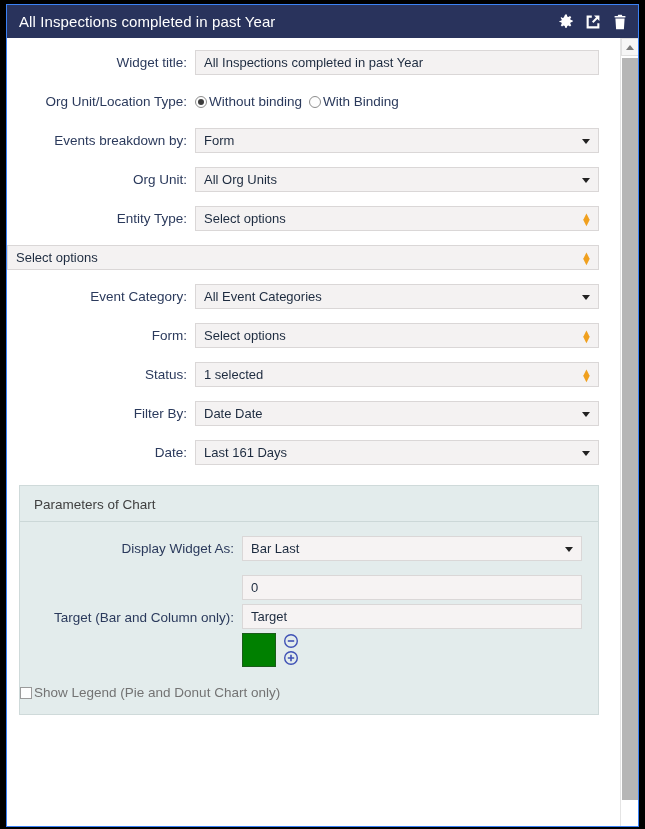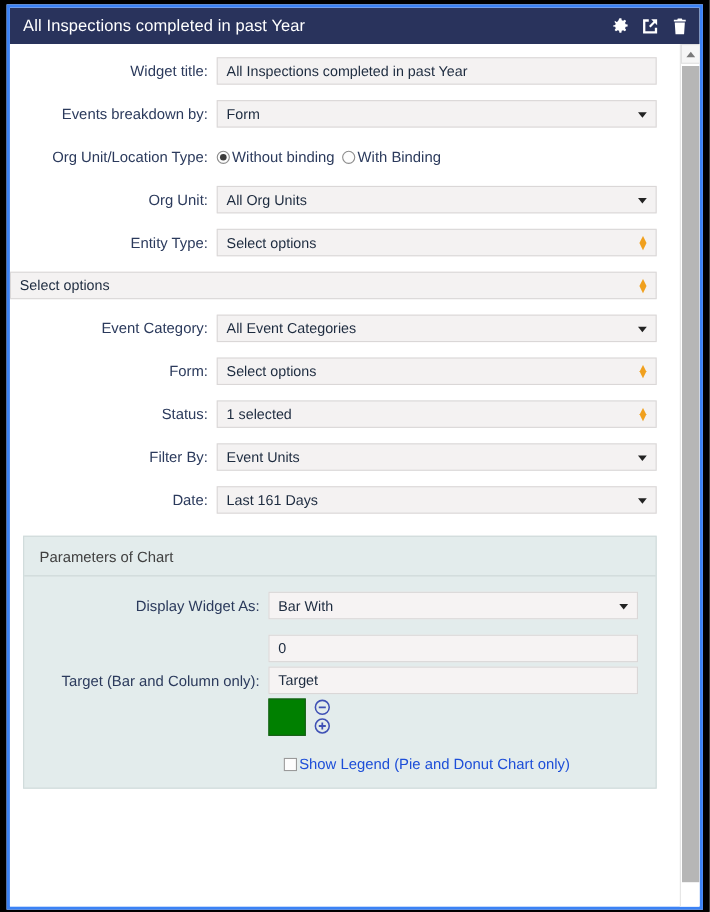--- a/index.html
+++ b/index.html
@@ -11,21 +11,21 @@
     width: 645px; height: 829px;
     font-family: "Liberation Sans", sans-serif;
     overflow: hidden;
   }
 
   .widget {
     position: absolute;
     left: 6px; top: 4px;
     width: 633px; height: 823px;
     background: #ffffff;
-    border: 3px solid #3b82f6;
+    border: 1px solid #3b82f6;
     overflow: hidden;
   }
 
   
   .titlebar {
     height: 33px;
     background: #29335c;
     display: flex;
     align-items: center;
     padding: 0 10px 0 12px;
@@ -195,23 +195,22 @@
     display: block;
     cursor: pointer;
   }
   .pm circle { fill: none; stroke: #3f51b5; stroke-width: 1.4; }
   .pm path { stroke: #3f51b5; stroke-width: 1.6; }
 
   .legend-row {
     display: flex;
     align-items: center;
     margin-top: 18px;
-    padding-left: 236px;
     font-size: 13.5px;
-    color: #1d4ed8;
+    color: #737373;
   }
   .cbox {
     width: 12px; height: 12px;
     border: 1px solid #9a9a9a;
     background: #fdfdfd;
     margin-right: 2px;
     flex: none;
     cursor: pointer;
   }
 
@@ -274,46 +273,46 @@
     <div class="content">
 
       <div class="row">
         <div class="lbl">Widget title:</div>
         <div class="fld">
           <div class="input">All Inspections completed in past Year</div>
         </div>
       </div>
 
       <div class="row">
-        <div class="lbl">Events breakdown by:</div>
-        <div class="fld">
-          <div class="select">
-            <span>Form</span>
-            <span class="caret"></span>
-          </div>
-        </div>
-      </div>
-
-      <div class="row">
         <div class="lbl">Org Unit/Location Type:</div>
         <div class="fld">
           <div class="radio-row">
             <label class="radio-opt">
               <span class="radio on"></span>
               <span>Without binding</span>
             </label>
             <label class="radio-opt">
               <span class="radio"></span>
               <span>With Binding</span>
             </label>
           </div>
         </div>
       </div>
 
       <div class="row">
+        <div class="lbl">Events breakdown by:</div>
+        <div class="fld">
+          <div class="select">
+            <span>Form</span>
+            <span class="caret"></span>
+          </div>
+        </div>
+      </div>
+
+      <div class="row">
         <div class="lbl">Org Unit:</div>
         <div class="fld">
           <div class="select">
             <span>All Org Units</span>
             <span class="caret"></span>
           </div>
         </div>
       </div>
 
       <div class="row">
@@ -374,21 +373,21 @@
                 <i>▼</i>
               </span>
           </div>
         </div>
       </div>
 
       <div class="row">
         <div class="lbl">Filter By:</div>
         <div class="fld">
           <div class="select">
-            <span>Event Units</span>
+            <span>Date Date</span>
             <span class="caret"></span>
           </div>
         </div>
       </div>
 
       <div class="row">
         <div class="lbl">Date:</div>
         <div class="fld">
           <div class="select">
             <span>Last 161 Days</span>
@@ -397,21 +396,21 @@
         </div>
       </div>
 
       <div class="panel">
         <div class="panel-title">Parameters of Chart</div>
 
         <div class="row">
           <div class="lbl">Display Widget As:</div>
           <div class="fld">
             <div class="select">
-              <span>Bar With</span>
+              <span>Bar Last</span>
               <span class="caret"></span>
             </div>
           </div>
         </div>
 
         <div class="row">
           <div class="lbl" style="line-height:25px; padding-top:30px;">Target (Bar and Column only):</div>
           <div class="fld target-stack">
             <div class="input">0</div>
             <div class="input">Target</div>

